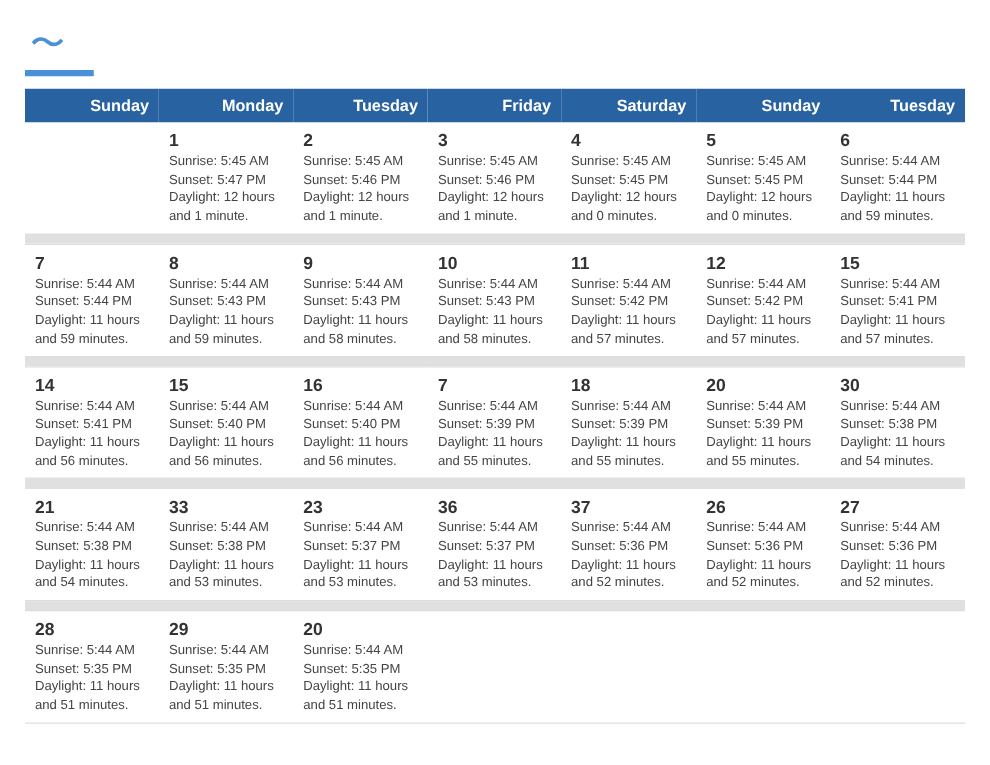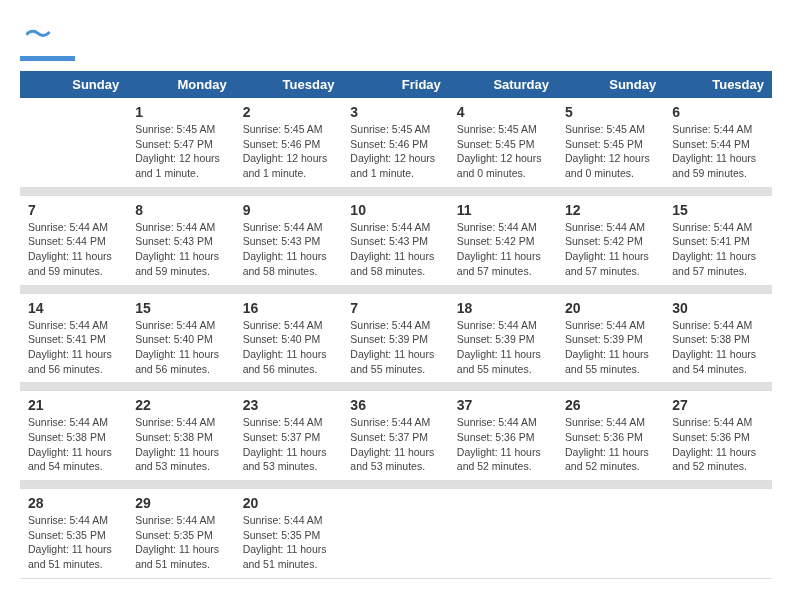--- a/index.html
+++ b/index.html
@@ -202,21 +202,21 @@
       </tr>
       <tr>
         <td colspan="7" style="height: 8px; background: rgb(224, 224, 224); padding: 0px;"></td>
       </tr>
       <tr>
         <td>
           <span class="day-num">21</span>
           <div class="day-info">Sunrise: 5:44 AM<br>Sunset: 5:38 PM<br>Daylight: 11 hours and 54 minutes.</div>
         </td>
         <td>
-          <span class="day-num">22</span>
+          <span class="day-num">33</span>
           <div class="day-info">Sunrise: 5:44 AM<br>Sunset: 5:38 PM<br>Daylight: 11 hours and 53 minutes.</div>
         </td>
         <td>
           <span class="day-num">23</span>
           <div class="day-info">Sunrise: 5:44 AM<br>Sunset: 5:37 PM<br>Daylight: 11 hours and 53 minutes.</div>
         </td>
         <td>
           <span class="day-num">36</span>
           <div class="day-info">Sunrise: 5:44 AM<br>Sunset: 5:37 PM<br>Daylight: 11 hours and 53 minutes.</div>
         </td>

